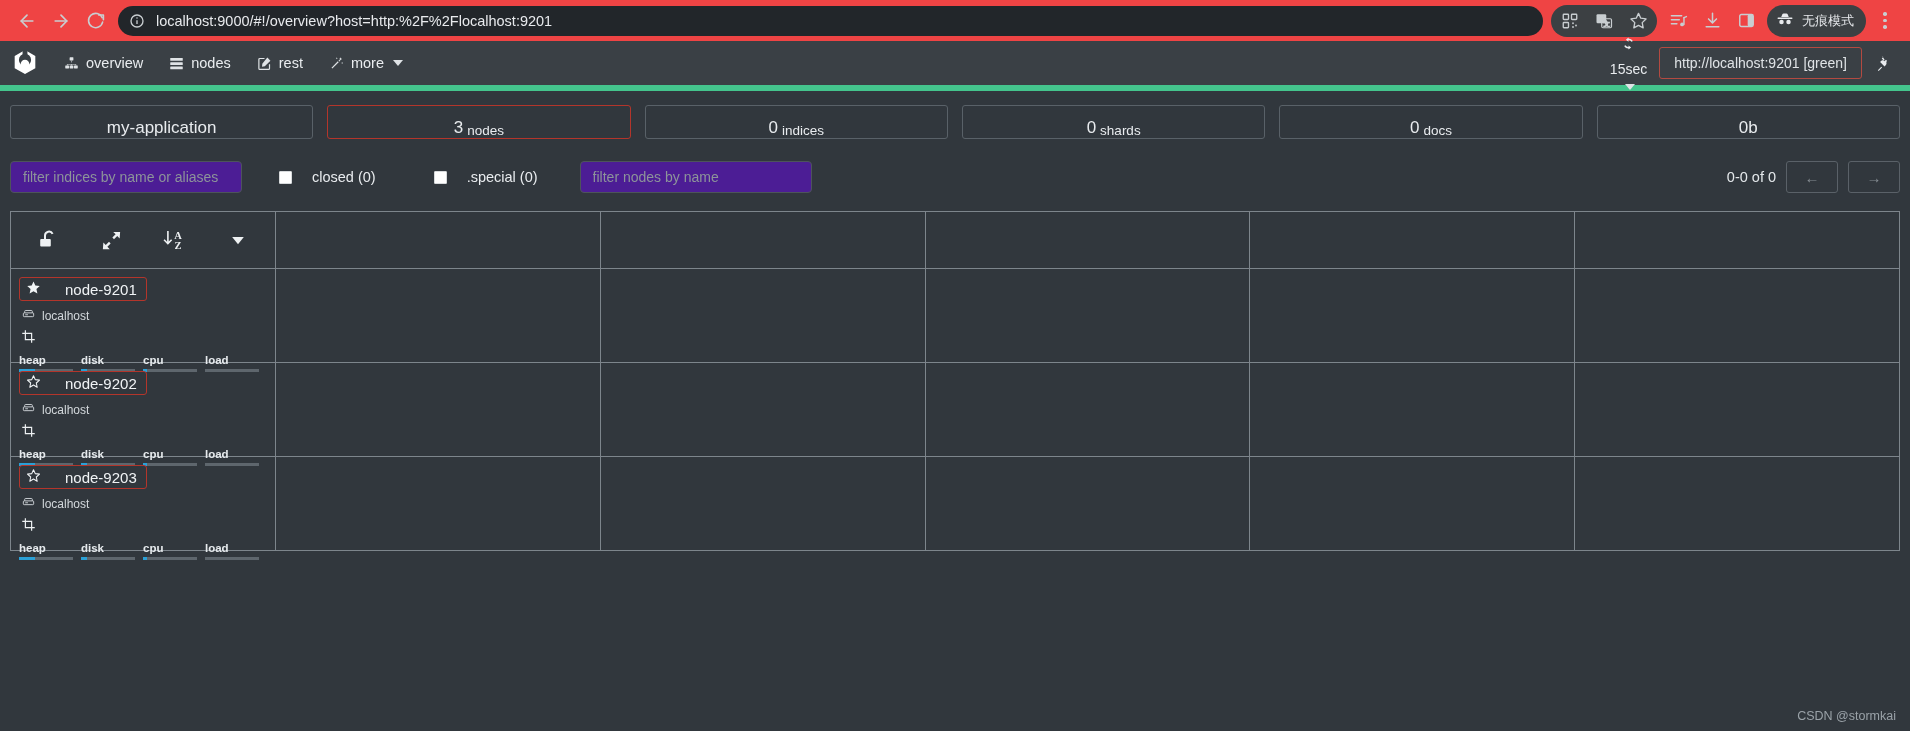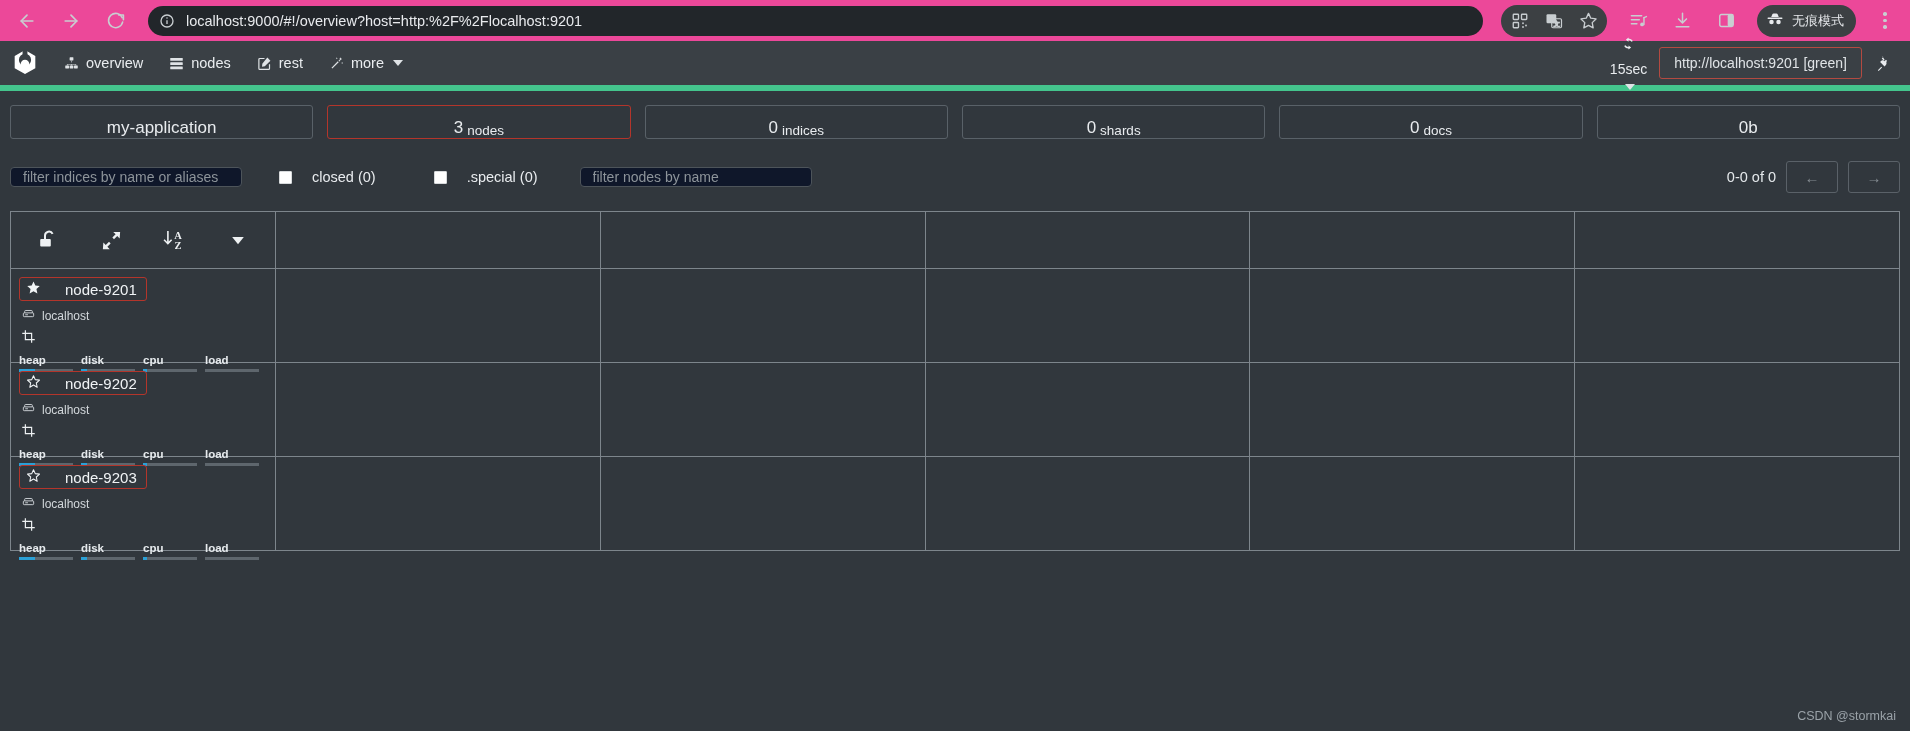--- a/index.html
+++ b/index.html
@@ -6,24 +6,24 @@
   html, body {
     width: 1910px; height: 731px;
     background: #31373d;
     font-family: "Liberation Sans", sans-serif;
     overflow: hidden;
   }
 
   
   .browser-bar {
     height: 41px; width: 100%;
-    background: #ec4899;
+    background: #ef4444;
     display: flex; align-items: center;
     padding: 0 10px;
-    gap: 10px;
+    gap: 0;
   }
   .nav-btn {
     width: 34px; height: 34px;
     display: flex; align-items: center; justify-content: center;
     border-radius: 50%;
     color: #c9ced1;
     flex: none;
   }
   .nav-btn svg { display: block; }
   .omnibox {
@@ -153,22 +153,22 @@
   .stat-card.hl { border: 1.6px solid #b3352b; }
   .stat-card .num { font-size: 17px; }
   .stat-card .unit { font-size: 13.5px; margin-left: 4px; }
 
   .filter-row {
     display: flex; align-items: center;
     padding: 22px 0 0 0;
     gap: 0;
   }
   .filter-input {
-    width: 232px; height: 20px;
-    background: #0f172a;
+    width: 232px; height: 32px;
+    background: #4c1d95;
     border: 1px solid #4d545a;
     border-radius: 4px;
     color: #9aa1a7;
     font-size: 14px;
     padding: 0 12px;
     font-family: "Liberation Sans", sans-serif;
   }
   .filter-input::placeholder { color: #8d949a; }
   .chk-group { display: flex; align-items: center; gap: 20px; color: #e9ecef; font-size: 14.5px; }
   .chk-box {

